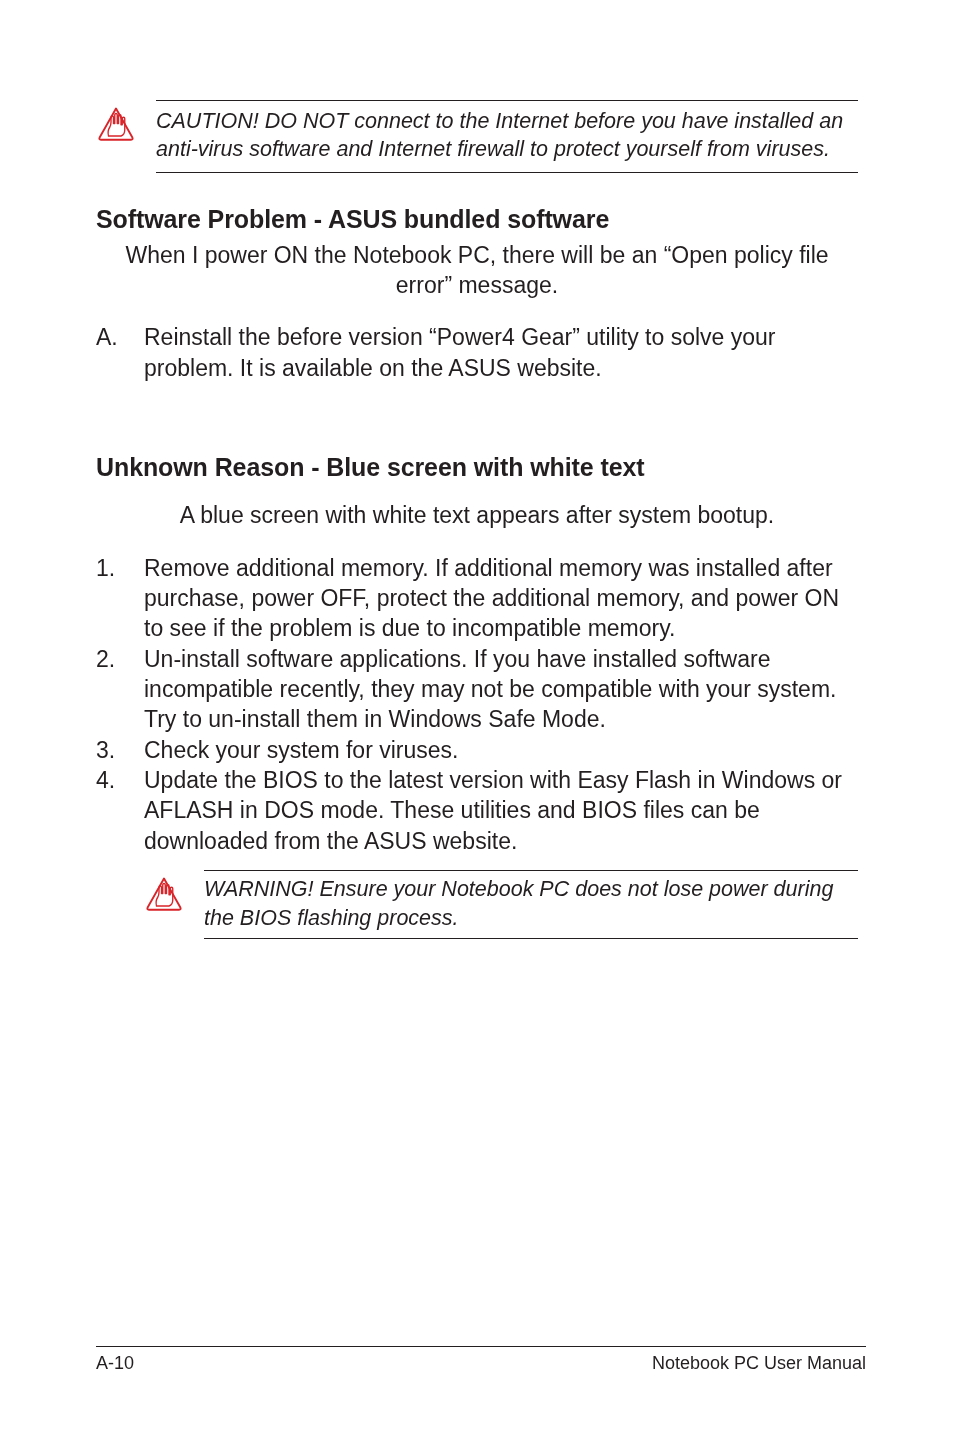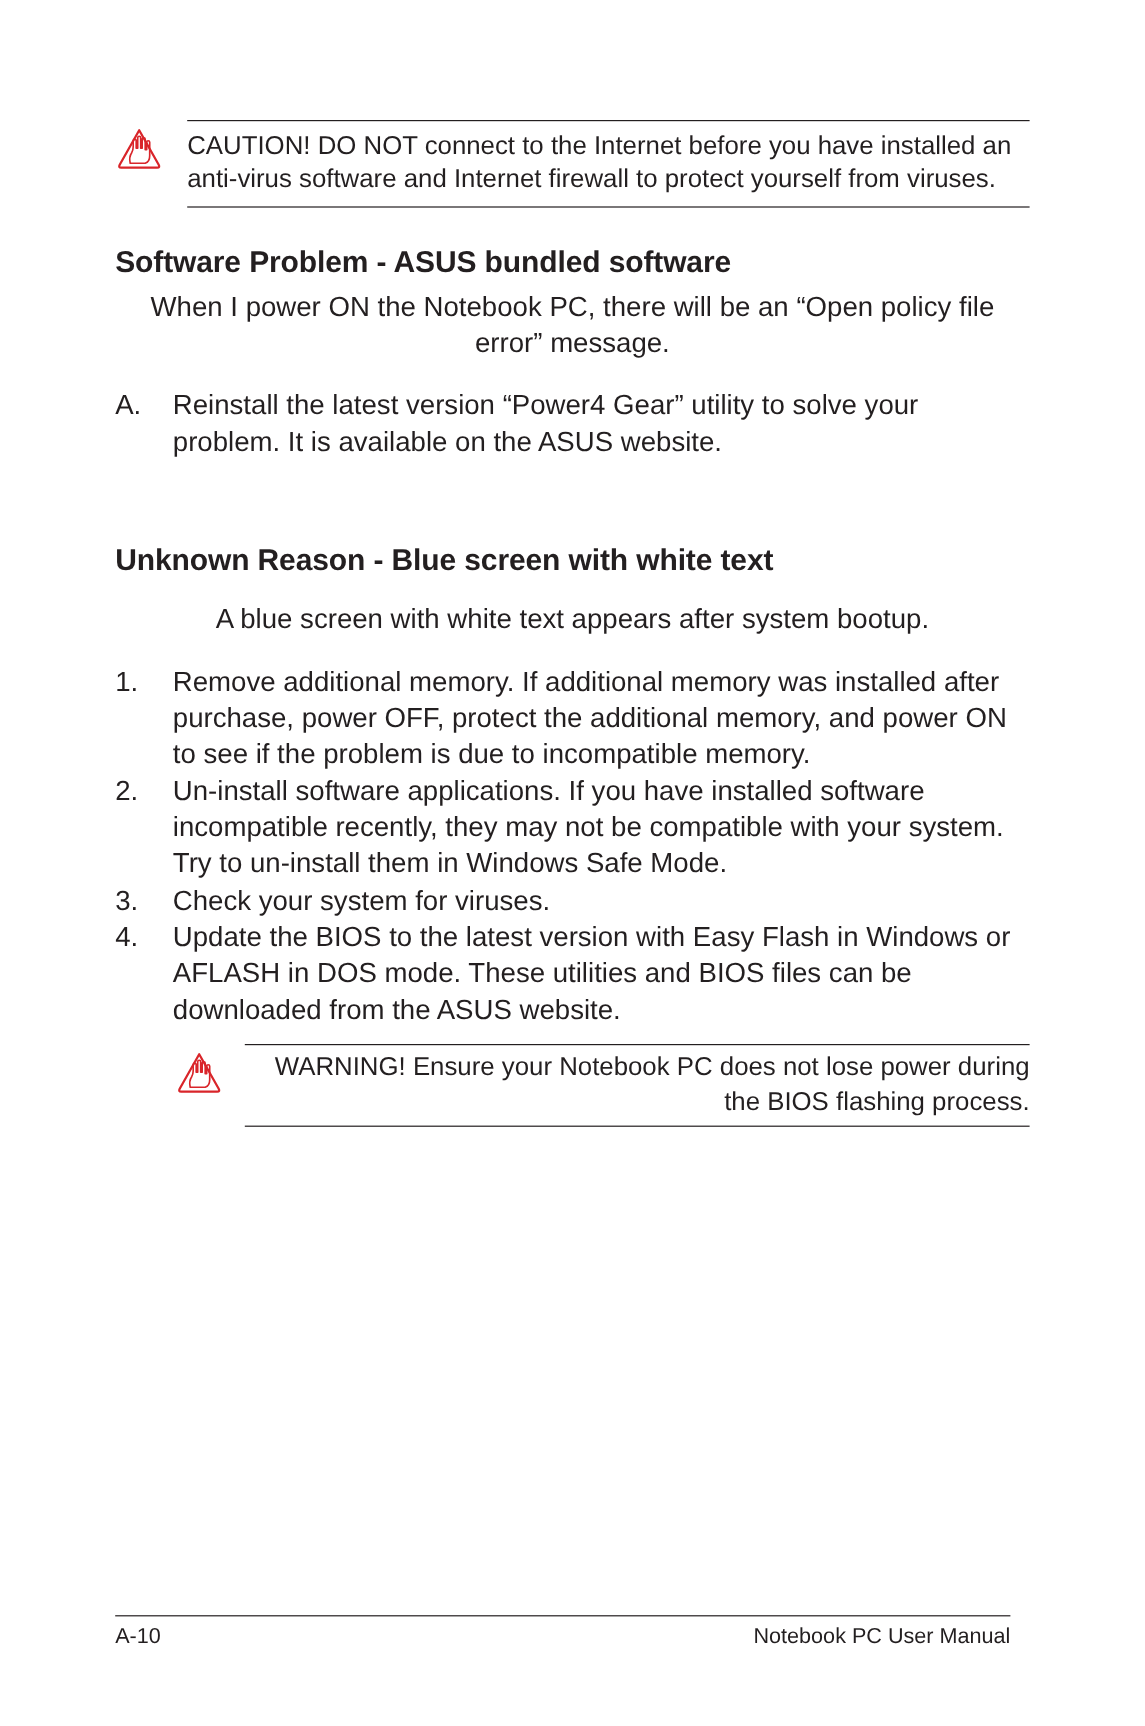--- a/index.html
+++ b/index.html
@@ -13,20 +13,21 @@
       background: #fff;
       font-family: "Segoe UI", "Myriad Pro", Arial, sans-serif;
       color: #231f20;
       position: relative;
       padding: 100px 96px 0 96px;
     }
     .callout {
       display: flex;
       align-items: flex-start;
       gap: 18px;
+      font-style: italic;
     }
     .callout .icon-col {
       flex: 0 0 42px;
       padding-top: 6px;
     }
     .callout .text-col {
       flex: 1;
       border-top: 1px solid #231f20;
       border-bottom: 1px solid #231f20;
       padding: 6px 0 8px 0;
@@ -74,31 +75,30 @@
     .list-row .content {
       flex: 1;
     }
     .after-list-gap {
       height: 28px;
     }
     .footer {
       position: absolute;
       bottom: 64px;
       left: 96px;
-      right: 112px;
+      right: 88px;
       border-top: 1px solid #231f20;
       padding-top: 6px;
       display: flex;
       justify-content: space-between;
       font-size: 18px;
     }
     .callout-wrap2 {
       margin-top: 14px;
       margin-left: 48px;
-      text-align: right;
     }
     .callout-wrap2 .callout .icon-col {
       flex: 0 0 42px;
     }
   </style>
 </head>
 <body>
 
 <div class="callout">
   <div class="icon-col">
@@ -109,21 +109,21 @@
   </div>
   <div class="text-col">CAUTION! DO NOT connect to the Internet before you have installed an anti-virus software and Internet firewall to protect yourself from viruses.</div>
 </div>
 
 <h2 class="section-heading">Software Problem - ASUS bundled software</h2>
 <p class="body">When I power ON the Notebook PC, there will be an “Open policy file error” message.</p>
 
 <div class="lettered-list">
   <div class="list-row">
     <div class="marker">A.</div>
-    <div class="content">Reinstall the latest version “Power4 Gear” utility to solve your problem. It is available on the ASUS website.</div>
+    <div class="content">Reinstall the before version “Power4 Gear” utility to solve your problem. It is available on the ASUS website.</div>
   </div>
 </div>
 
 <div class="after-list-gap"></div>
 
 <h2 class="section-heading tight">Unknown Reason - Blue screen with white text</h2>
 <p class="body">A blue screen with white text appears after system bootup.</p>
 
 <div class="numbered-list">
   <div class="list-row">

